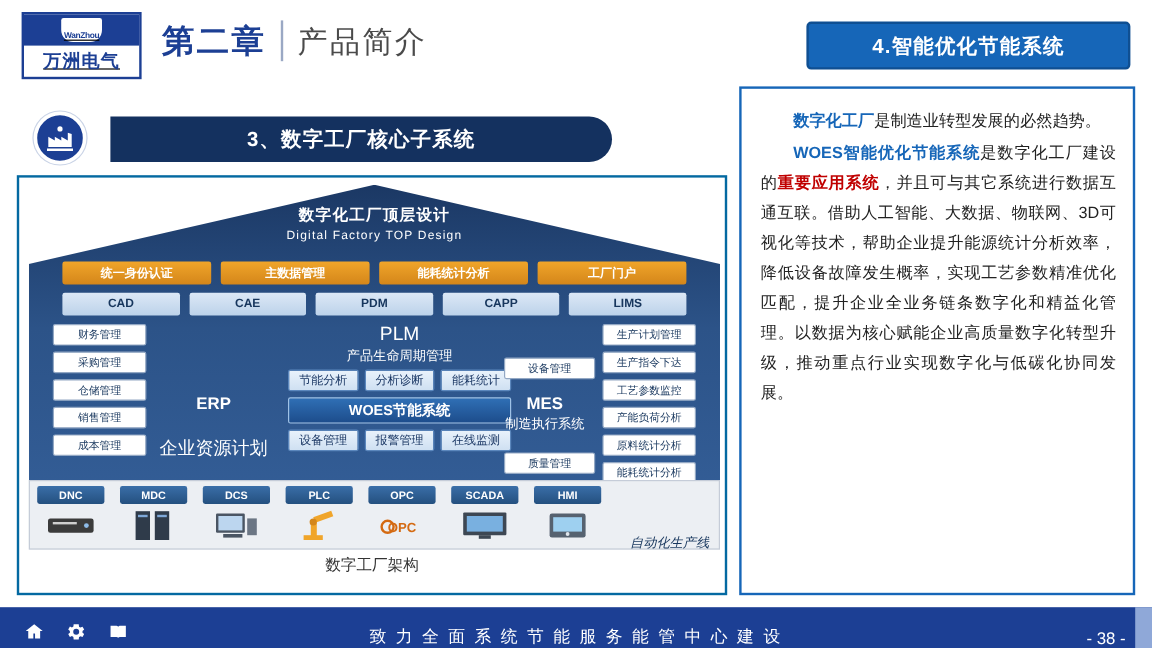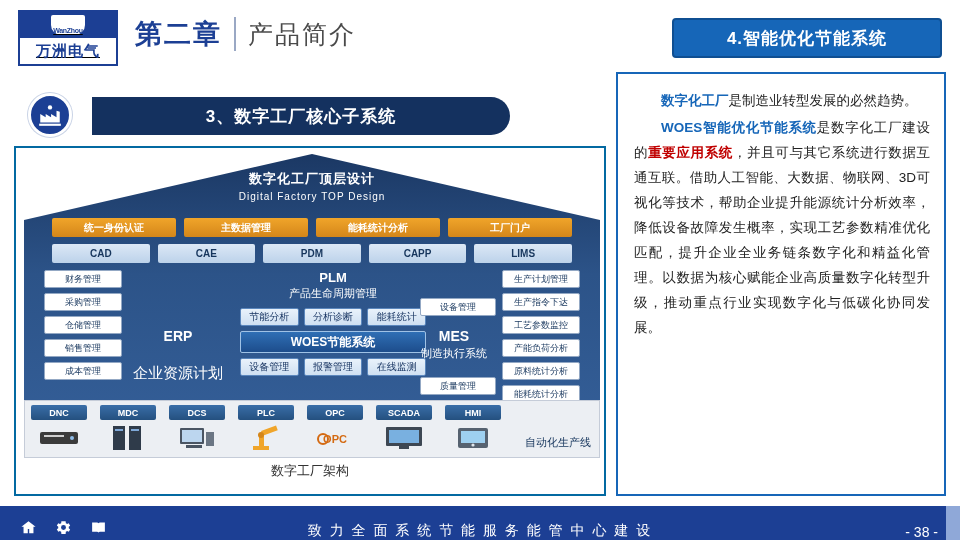--- a/index.html
+++ b/index.html
@@ -155,21 +155,21 @@
     position: absolute; right: 80px; top: 58px; width: 92px;
     text-align: center; color: #ffffff;
   }
   .mes-label .b { font-size: 14px; font-weight: bold; }
   .mes-label .s { font-size: 11px; margin-top: 2px; }
 
   .plm {
     position: absolute; left: 196px; top: 0; width: 186px;
     text-align: center; color: #ffffff;
   }
-  .plm .b { font-size: 13px; font-weight: bold; }
+  .plm .b { font-size: 16px; font-weight: normal; }
   .plm .s { font-size: 11px; margin-top: 1px; }
 
   .woes-wrap {
     position: absolute; left: 196px; top: 38px; width: 186px;
   }
   .woes-row { display: flex; gap: 5px; margin-bottom: 5px; }
   .wbox {
     flex: 1; height: 18px;
     background: linear-gradient(#e9f2fb, #cfe0f2);
     border: 1px solid #5b87bd; border-radius: 2px;
@@ -202,22 +202,22 @@
     color: #ffffff; font-size: 9px; font-weight: bold;
     display: flex; align-items: center; justify-content: center;
     border-radius: 2px;
   }
   .dev-row {
     position: absolute; left: 6px; top: 22px; display: flex; gap: 13px;
   }
   .dev { width: 56px; height: 30px; display: flex; align-items: center; justify-content: center; }
   .dev svg { width: 46px; height: 28px; }
   .auto-line {
-    position: absolute; right: 8px; top: 34px;
-    font-size: 11px; color: #17365d;
+    position: absolute; right: 8px; top: 44px;
+    font-size: 11px; color: #17365d; font-style: italic;
   }
   .diag-caption {
     position: absolute; left: 0; right: 0; top: 314px;
     text-align: center; font-size: 13px; color: #333333;
   }
 
   
   .text-panel {
     position: absolute; left: 616px; top: 72px;
     width: 330px; height: 424px;

